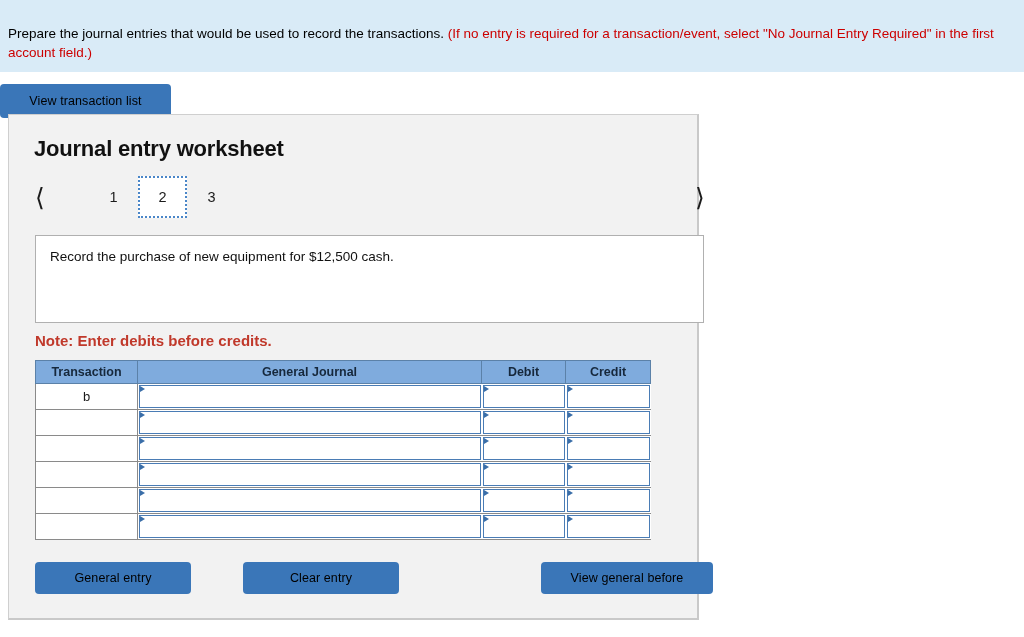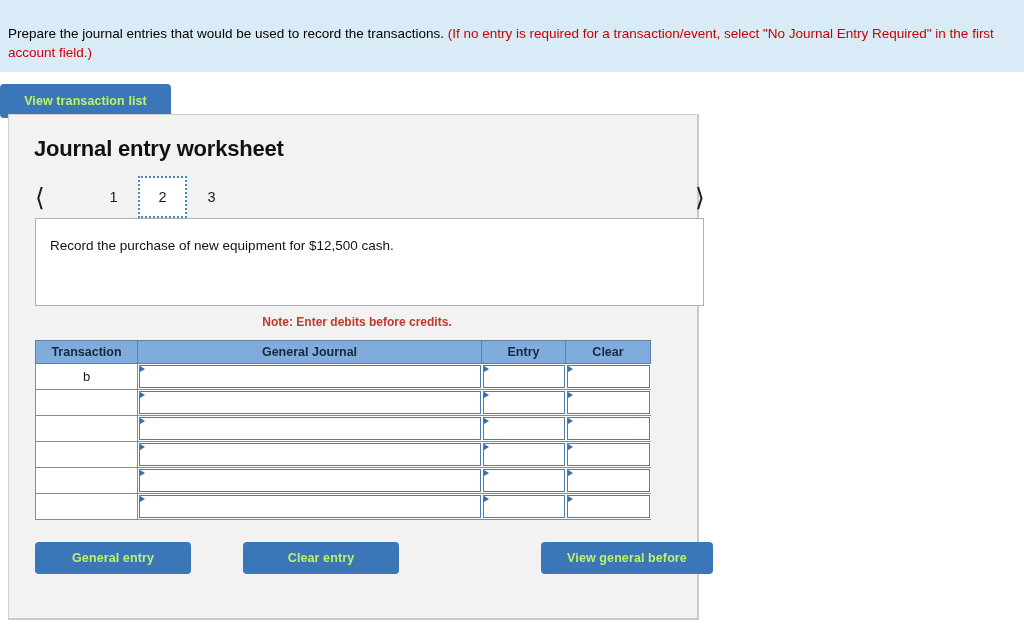--- a/index.html
+++ b/index.html
@@ -30,26 +30,26 @@
   }
 
   
   .toolbar {
     padding: 12px 0 0 0;
     background: #ffffff;
   }
   .btn {
     display: inline-block;
     background: #3a76b8;
-    color: #bef264;
+    color: #000000;
     border: none;
     border-radius: 4px;
     font-family: "Liberation Sans", sans-serif;
     font-size: 12.5px;
-    font-weight: bold;
+    font-weight: normal;
     letter-spacing: .1px;
     cursor: pointer;
     text-align: center;
     padding: 9px 16px;
   }
   .btn-view-list {
     margin-left: 0px;
     padding: 10px 22px;
     min-width: 171px;
   }
@@ -117,36 +117,35 @@
     border: 1px solid transparent;
     background: transparent;
   }
   .tab.active {
     background: #ffffff;
     border: 2px dotted #4a86c8;
   }
 
   
   .scenario {
-    margin: 0 0 0 8px;
+    margin: 17px 0 0 8px;
     width: 669px;
     height: 88px;
     background: #ffffff;
     border: 1px solid #b0b0b0;
-    padding: 19px 14px;
+    padding: 13px 14px;
     font-size: 13.5px;
     color: #111111;
   }
 
   .note {
     margin: 9px 0 0 8px;
-    font-size: 12px;
+    font-size: 15px;
     color: #c0392b;
     font-weight: bold;
-    text-align: center;
   }
 
   
   .jtable {
     margin: 11px 0 0 8px;
     border-collapse: collapse;
     table-layout: fixed;
     width: 615px;
   }
   .jtable th {
@@ -246,22 +245,22 @@
       <colgroup>
         <col class="col-trans">
           <col class="col-gj">
           <col class="col-debit">
           <col class="col-credit">
       </colgroup>
       <thead>
         <tr>
           <th>Transaction</th>
           <th>General Journal</th>
-          <th>Entry</th>
-          <th>Clear</th>
+          <th>Debit</th>
+          <th>Credit</th>
         </tr>
       </thead>
       <tbody>
 
         <tr>
           <td class="trans-cell">b</td>
           <td class="fieldcell gj">
               <div class="cellbox"></div>
             </td>
           <td class="fieldcell">

